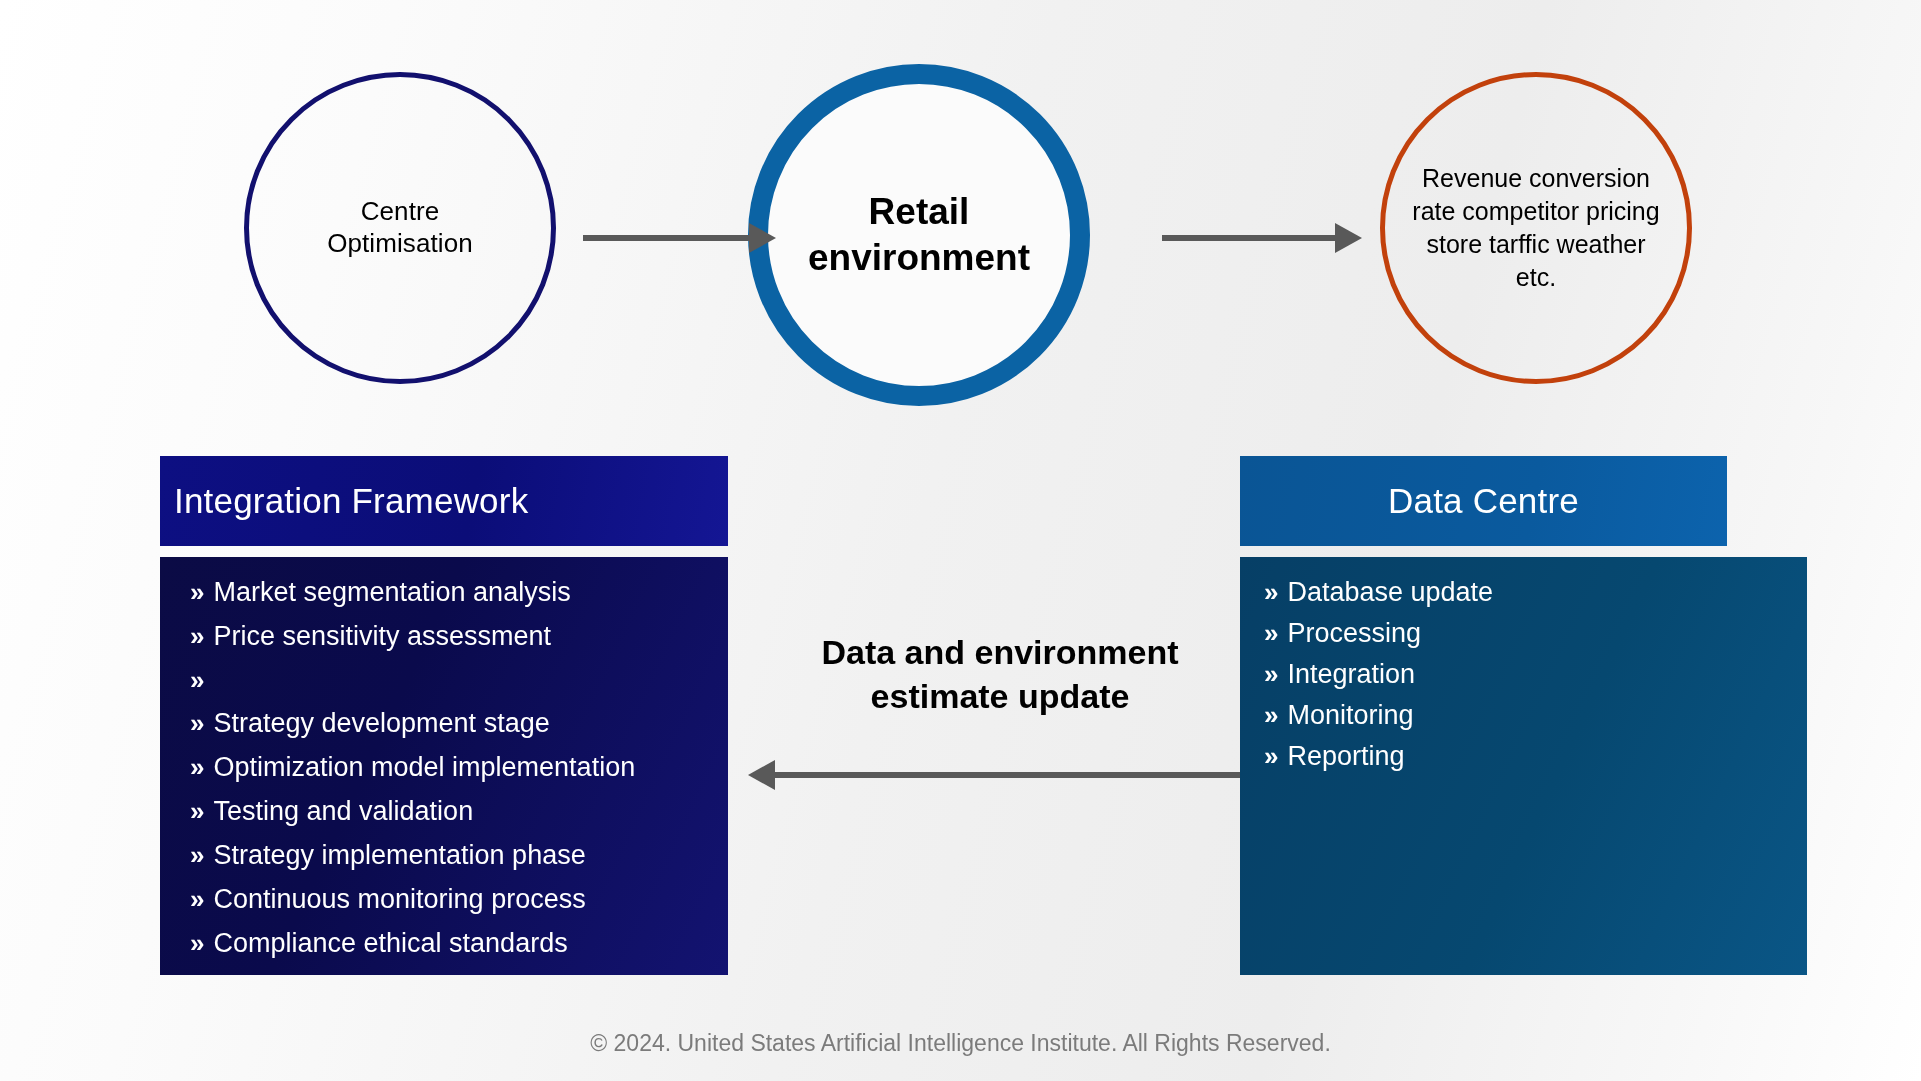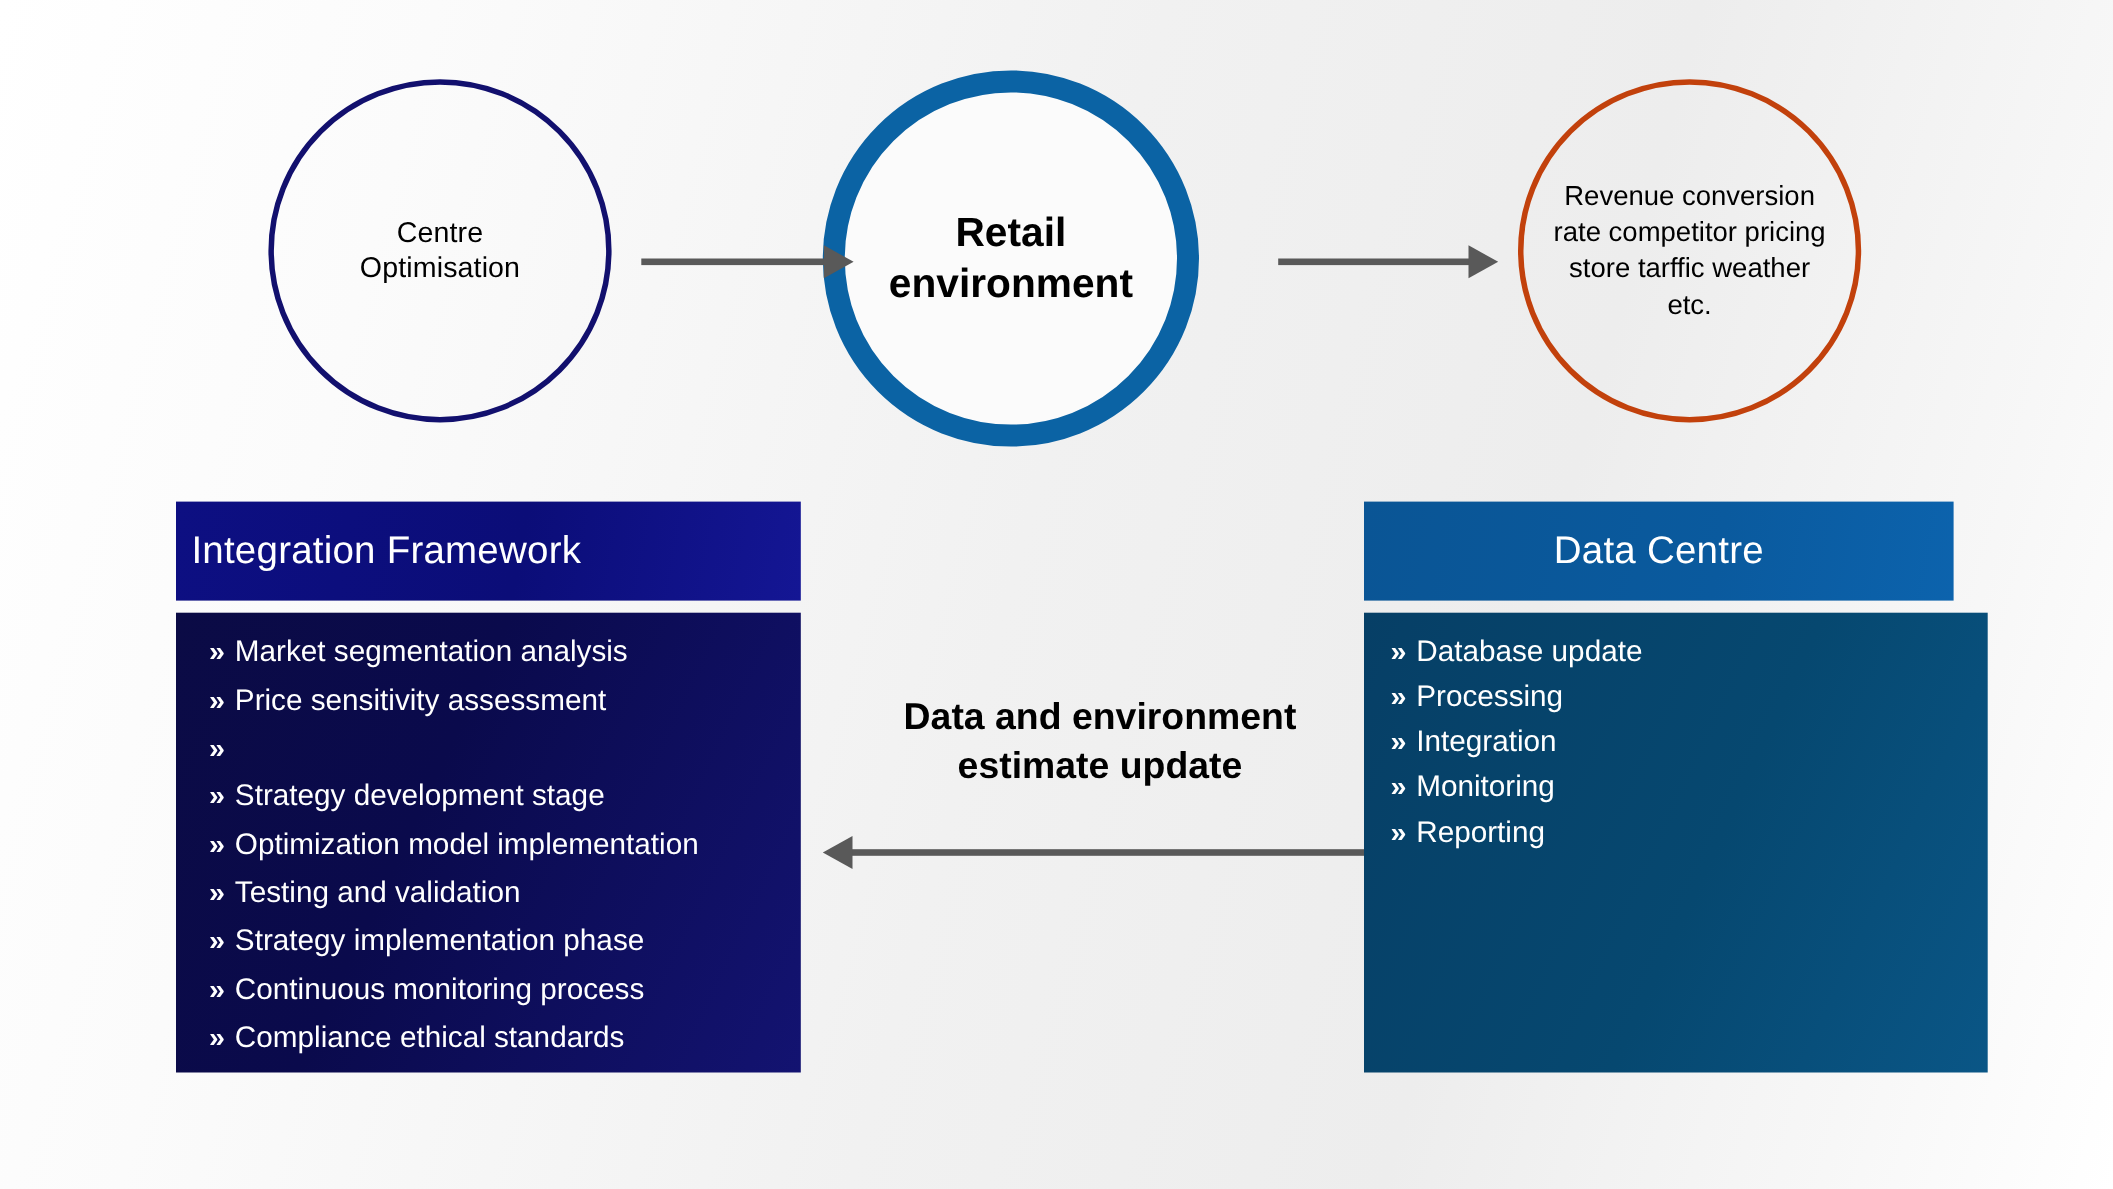--- a/index.html
+++ b/index.html
@@ -168,21 +168,21 @@
     width: 568px;
     height: 418px;
     margin-top: 11px;
     background: linear-gradient(115deg, #0b0b45 0%, #0a0a4c 40%, #131371 100%);
   }
   #panel-optimisation li { margin-bottom: 17px; }
 
   #panel-datacentre { left: 1240px; top: 456px; width: 567px; }
   #panel-datacentre .panel-header {
     height: 90px;
-    width: 536px;
+    width: 487px;
     background: linear-gradient(100deg, #0a5595 0%, #0a5a9e 60%, #0c63ad 100%);
   }
   #panel-datacentre .panel-body {
     width: 567px;
     height: 418px;
     margin-top: 11px;
     background: linear-gradient(115deg, #063f66 0%, #064870 55%, #0a5party 100%);
     background: linear-gradient(115deg, #063f66 0%, #064870 55%, #0a5686 100%);
     padding-left: 24px;
   }
@@ -300,14 +300,15 @@
             <span>Monitoring</span>
           </li>
         <li>
             <span class="bullet">»</span>
             <span>Reporting</span>
           </li>
       </ul>
     </div>
   </div>
 
+  <div id="footer">© 2024. United States Artificial Intelligence Institute. All Rights Reserved.</div>
 
 </div>
 
 </body></html>

